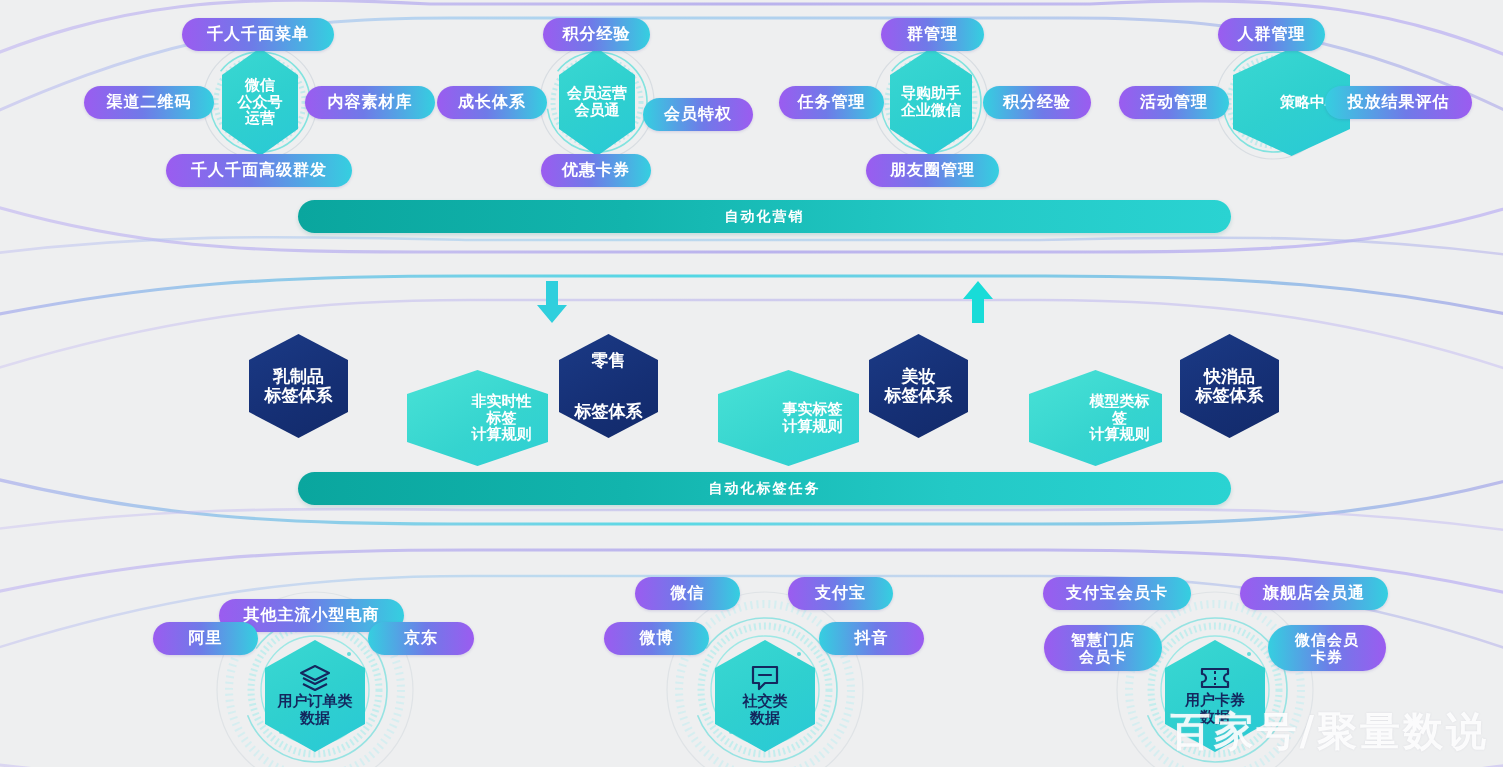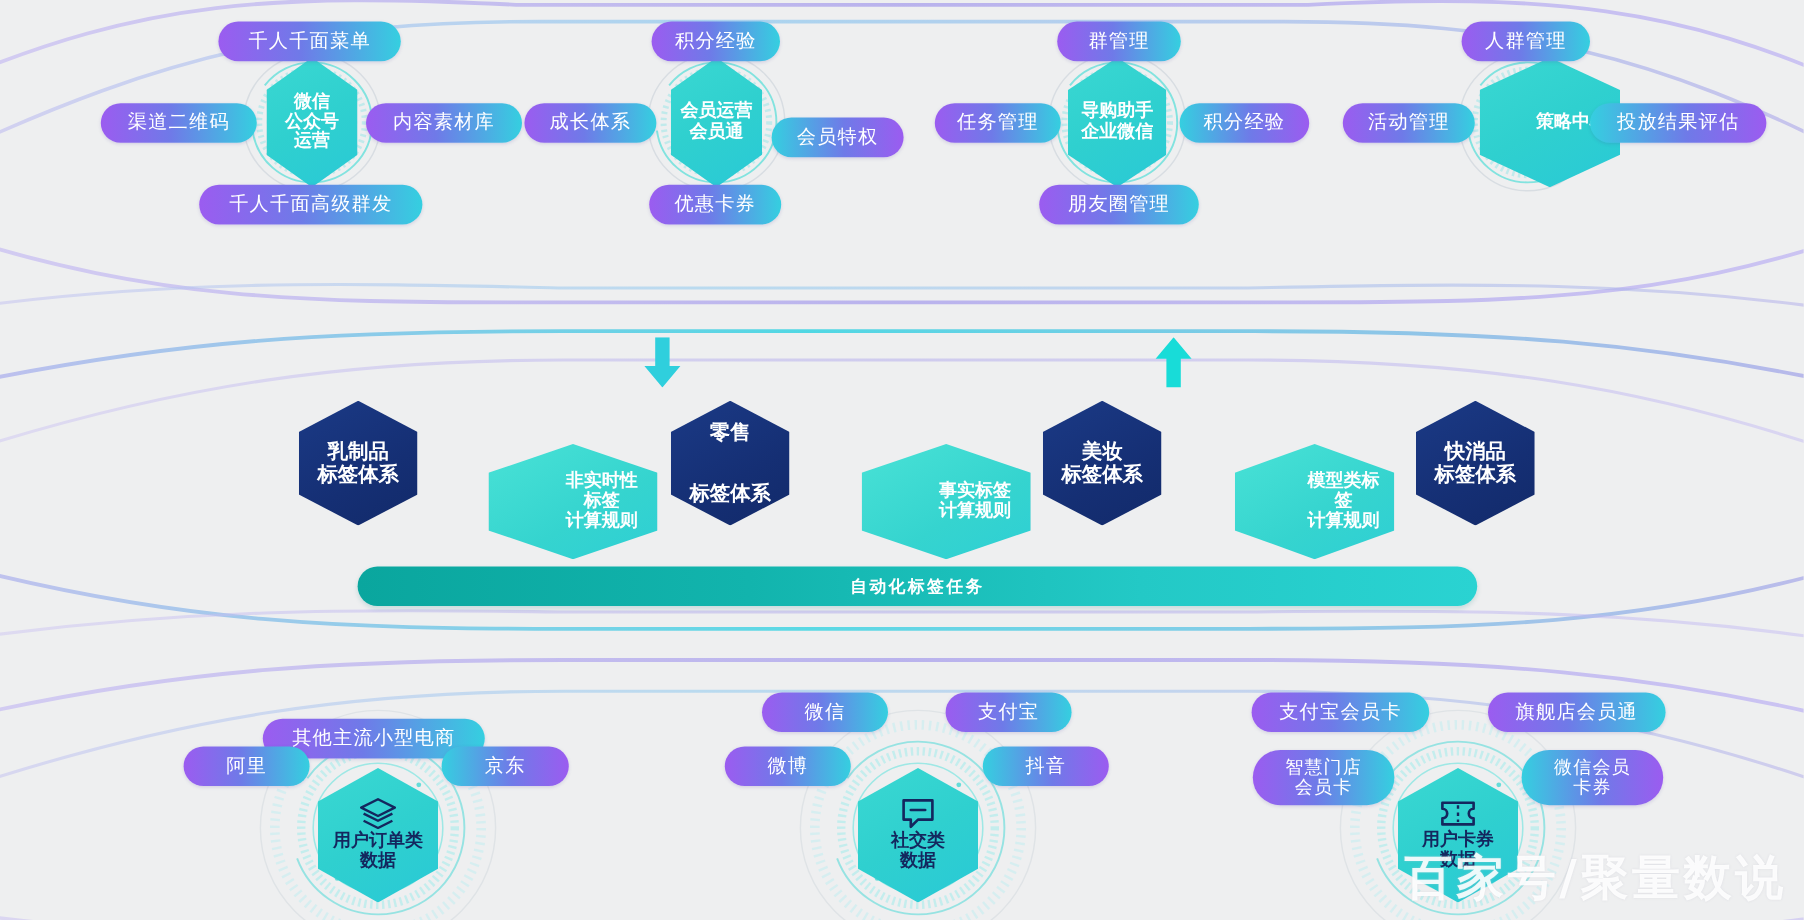--- a/index.html
+++ b/index.html
@@ -9,21 +9,21 @@
     font-family:"Liberation Sans","DejaVu Sans",sans-serif;
   }
   #stage{position:absolute;left:0;top:0;width:1503px;height:767px;overflow:hidden;}
   .bg-svg{position:absolute;left:0;top:0;width:1503px;height:767px;}
 
   
   .pill{
     position:absolute;
     display:flex;align-items:center;justify-content:center;
     height:33px;border-radius:17px;
-    color:#fff;font-size:16px;font-weight:400;
+    color:#fff;font-size:16px;font-weight:700;
     letter-spacing:1px;
     box-shadow:0 1px 3px rgba(80,60,160,.18);
     white-space:nowrap;
     background:linear-gradient(90deg,#9b5cf0 0%,#6f7ae8 45%,#35cfe0 100%);
   }
   .pill.rev{background:linear-gradient(90deg,#35cfe0 0%,#6f7ae8 55%,#9b5cf0 100%);}
   .pill.two{height:46px;border-radius:23px;line-height:1.15;flex-direction:column;}
   .pill.two span{display:block;text-align:center;}
 
   
@@ -167,20 +167,21 @@
       <circle cx="62" cy="60" r="37" fill="none" stroke="#8fe3e0" stroke-width="1.2" opacity=".9"></circle>
     </svg>
     <div class="hex teal hexshadow" style="left:1233px;top:48px;width:80px;height:108px;font-size:15px;padding-left:37px;">
       <span class="ln">策略中心</span>
     </div>
     <div class="pill" style="left:1218px;top:18px;width:107px;">人群管理</div>
     <div class="pill" style="left:1119px;top:86px;width:110px;">活动管理</div>
     <div class="pill rev" style="left:1325px;top:86px;width:147px;">投放结果评估</div>
   </div>
 
+  <div class="bar" style="left:298px;top:200px;width:933px;">自动化营销</div>
 
   <svg class="arrow" style="left:534px;top:281px;" width="36" height="42" viewBox="0 0 36 42">
     <path d="M12 0 h12 v24 h9 L18 42 L3 24 h9 Z" fill="#2fcfdd"></path>
   </svg>
   <svg class="arrow" style="left:960px;top:281px;" width="36" height="42" viewBox="0 0 36 42">
     <path d="M18 0 L33 18 h-9 v24 h-12 V18 H3 Z" fill="#18dcd8"></path>
   </svg>
 
   <div class="hex navy hexshadow" style="left:249px;top:334px;width:99px;height:104px;font-size:17px;">
     <span class="ln">乳制品</span>

